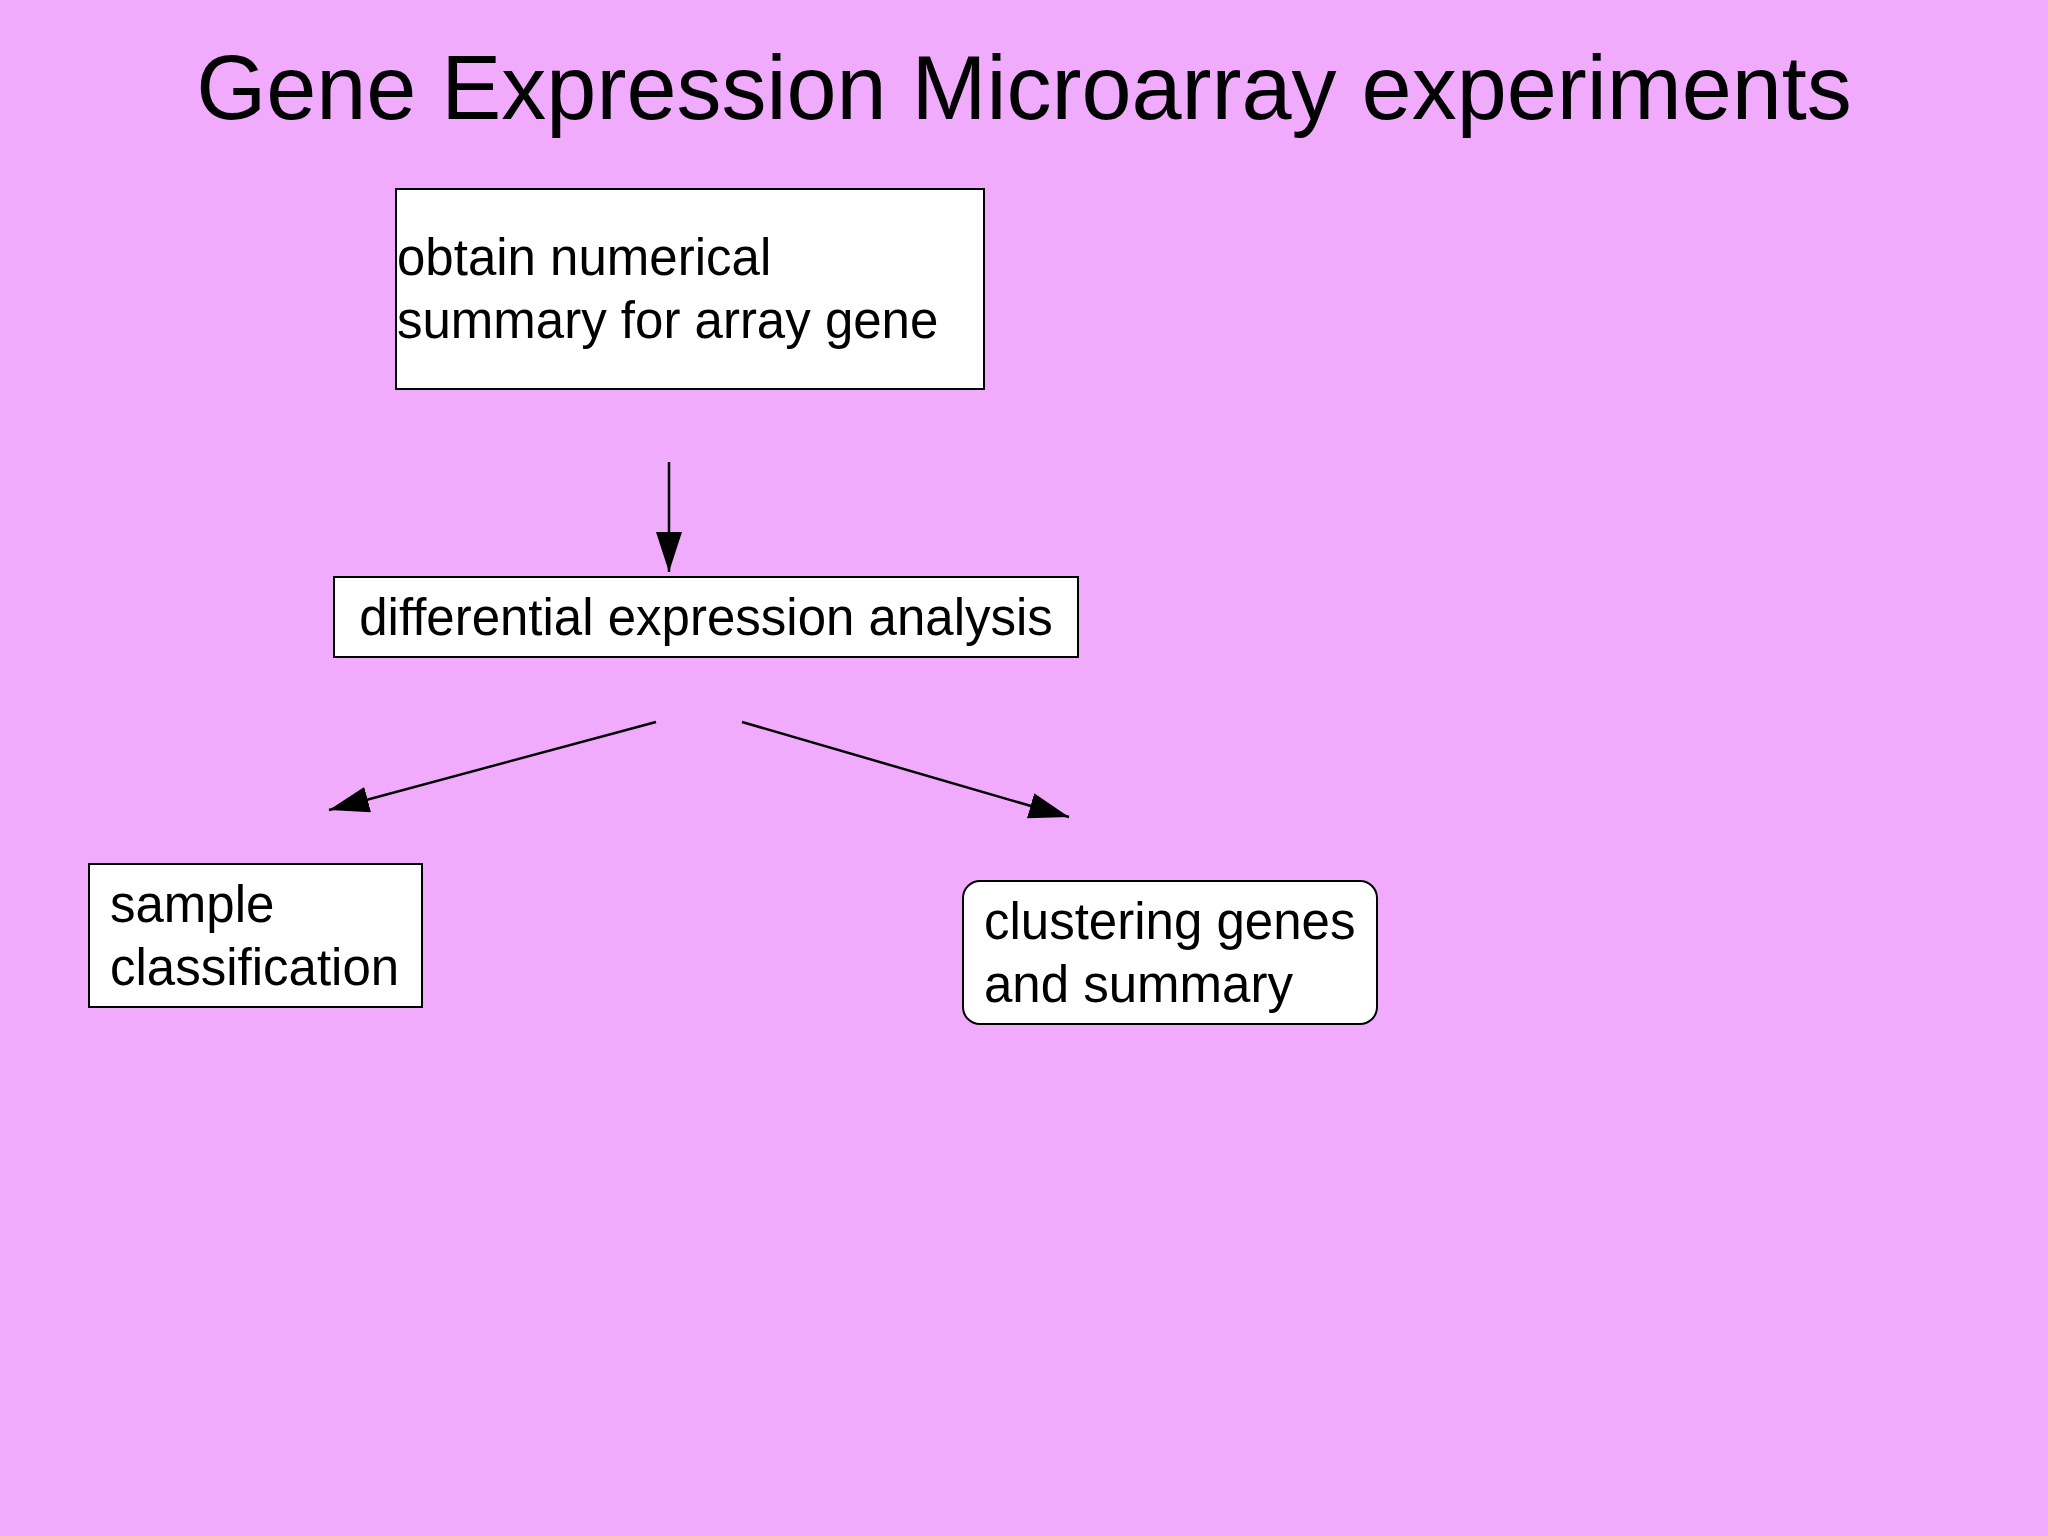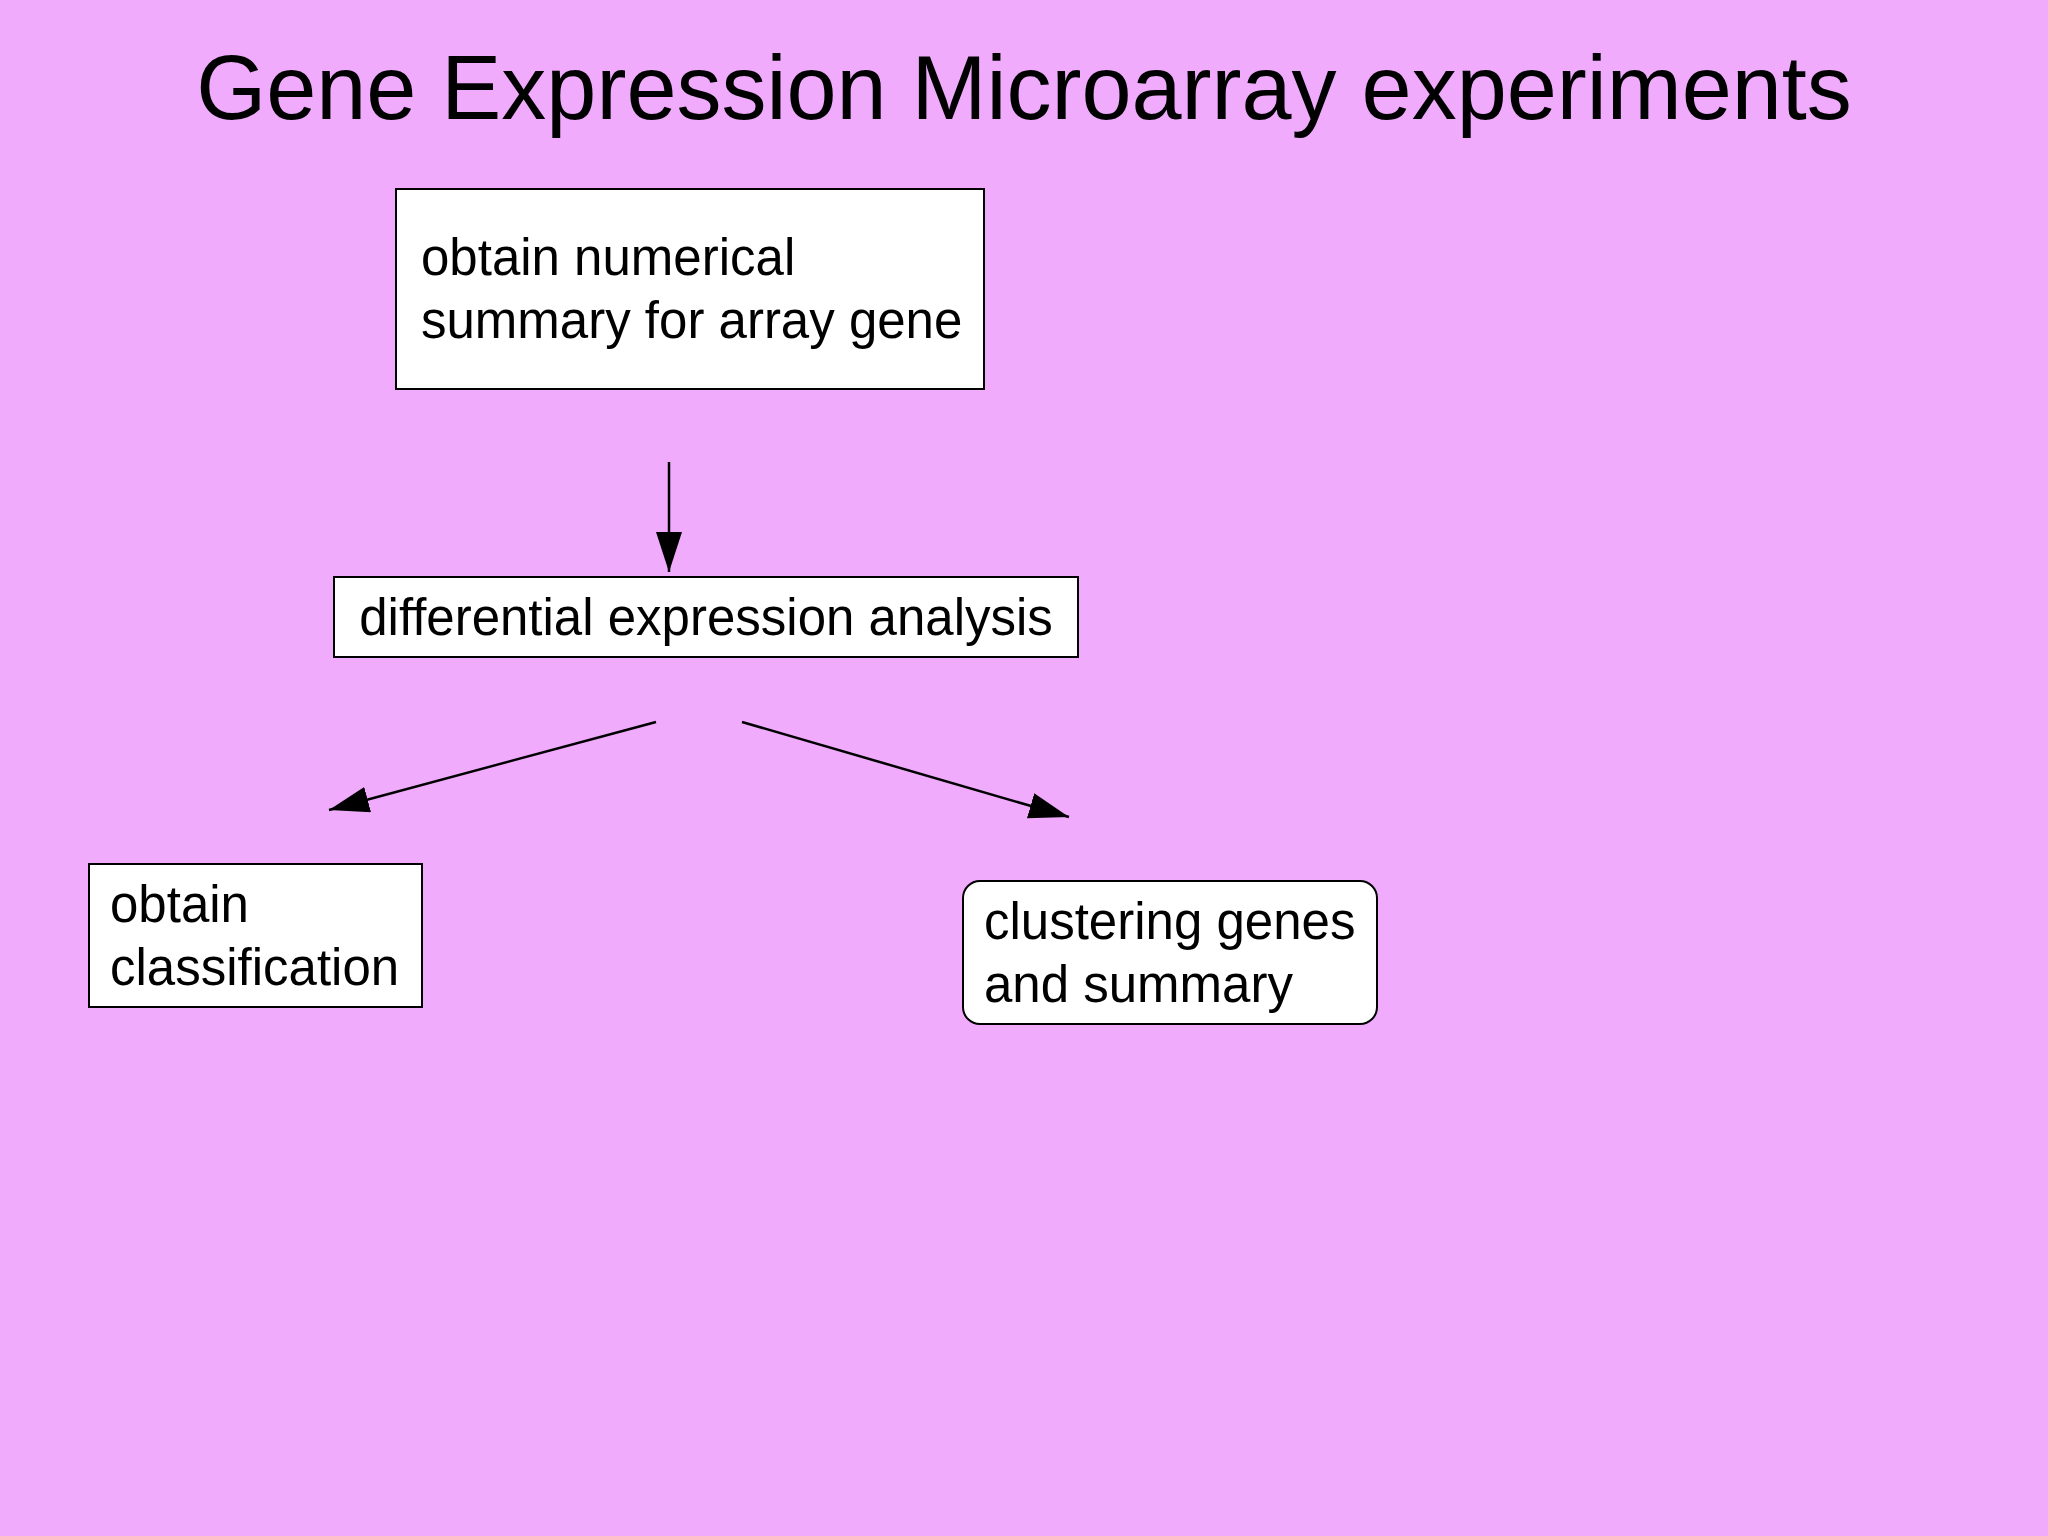--- a/index.html
+++ b/index.html
@@ -38,21 +38,20 @@
     justify-content: center;
   }
   .node .line {
     white-space: nowrap;
   }
   .node-obtain-summary {
     left: 395px;
     top: 188px;
     width: 590px;
     height: 202px;
-    padding-left: 24px;
   }
   .node-differential {
     left: 333px;
     top: 576px;
     width: 746px;
     height: 82px;
     align-items: center;
     text-align: center;
   }
   .node-sample-classification {
@@ -104,21 +103,21 @@
   <div class="node node-obtain-summary">
     <div class="line">obtain numerical</div>
     <div class="line">summary for array gene</div>
   </div>
 
   <div class="node node-differential">
     <div class="line">differential expression analysis</div>
   </div>
 
   <div class="node node-sample-classification">
-    <div class="line">obtain</div>
+    <div class="line">sample</div>
     <div class="line">classification</div>
   </div>
 
   <div class="node node-clustering">
     <div class="line">clustering genes</div>
     <div class="line">and summary</div>
   </div>
 
 </div>
 

